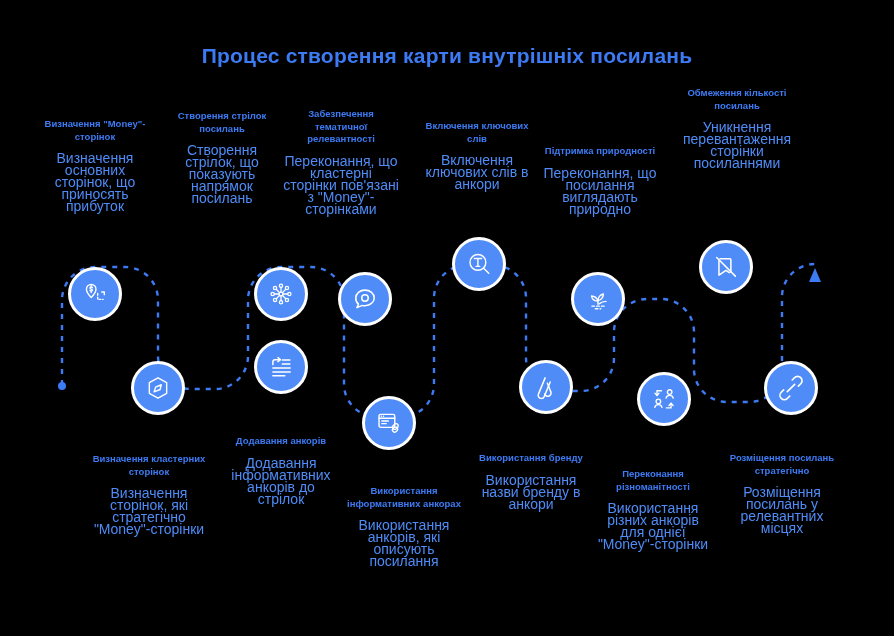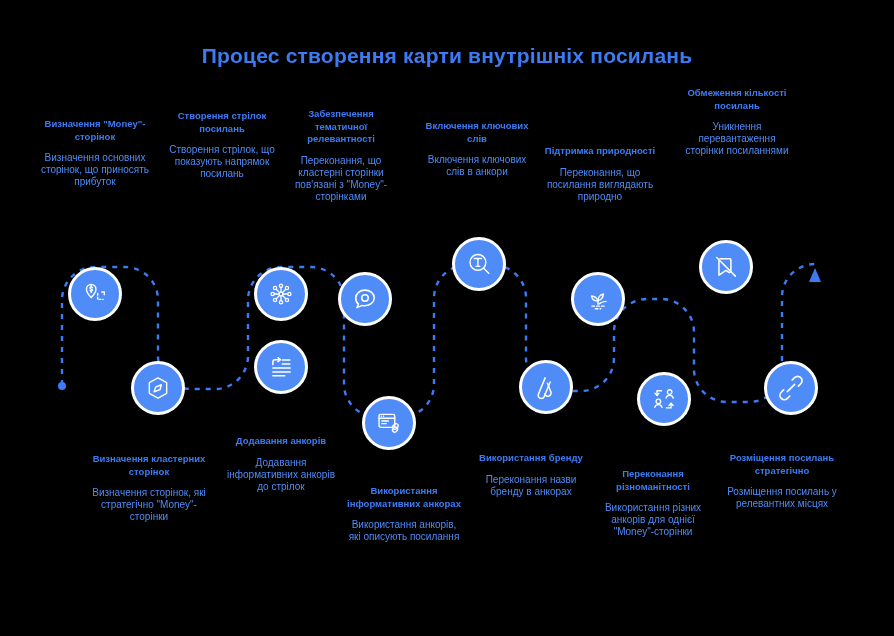--- a/index.html
+++ b/index.html
@@ -27,21 +27,21 @@
   .node svg{width:26px;height:26px;display:block;}
 
   .label{
     position:absolute;width:118px;text-align:center;color:#3d7bf4;
   }
   .label .head{
     font-size:9.5px;font-weight:bold;line-height:12.5px;
     display:block;color:#3d7bf4;
   }
   .label .body{
-    font-size:10px;font-weight:normal;line-height:12px;
+    font-size:14px;font-weight:normal;line-height:12px;
     display:block;margin-top:9px;color:#4f8cf7;
   }
 </style>
 </head>
 <body>
 
 <div id="stage">
 
   <div class="title">Процес створення карти внутрішніх посилань</div>
 
@@ -268,21 +268,21 @@
     <span class="body">Додавання інформативних анкорів до стрілок</span>
   </div>
 
   <div class="label" style="left:345px;top:485px;">
     <span class="head">Використання інформативних анкорах</span>
     <span class="body">Використання анкорів, які описують посилання</span>
   </div>
 
   <div class="label" style="left:472px;top:452px;">
     <span class="head">Використання бренду</span>
-    <span class="body">Переконання назви бренду в анкорах</span>
+    <span class="body">Використання назви бренду в анкори</span>
   </div>
 
   <div class="label" style="left:594px;top:468px;">
     <span class="head">Переконання різноманітності</span>
     <span class="body">Використання різних анкорів для однієї "Money"-сторінки</span>
   </div>
 
   <div class="label" style="left:723px;top:452px;">
     <span class="head">Розміщення посилань стратегічно</span>
     <span class="body">Розміщення посилань у релевантних місцях</span>

